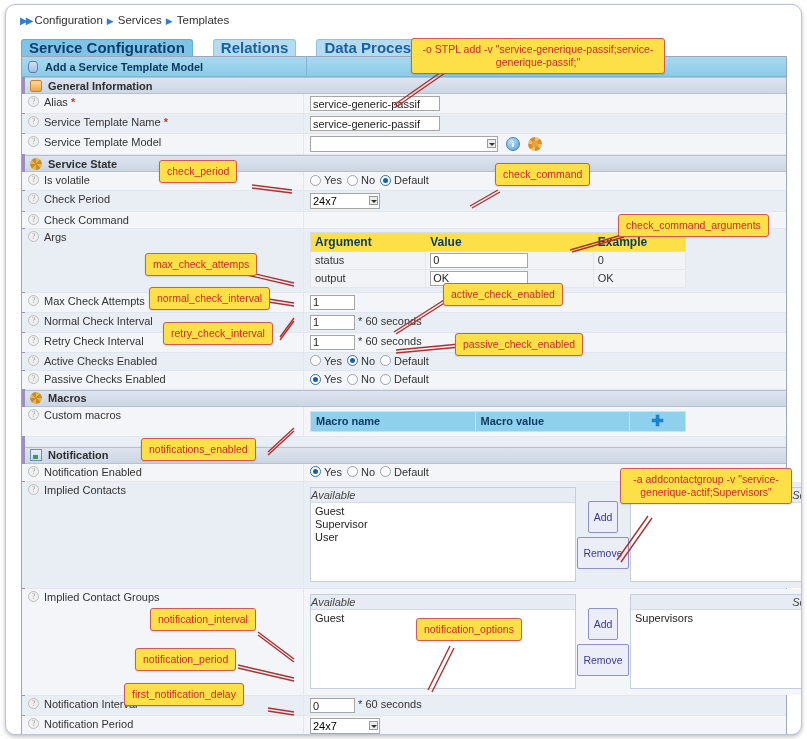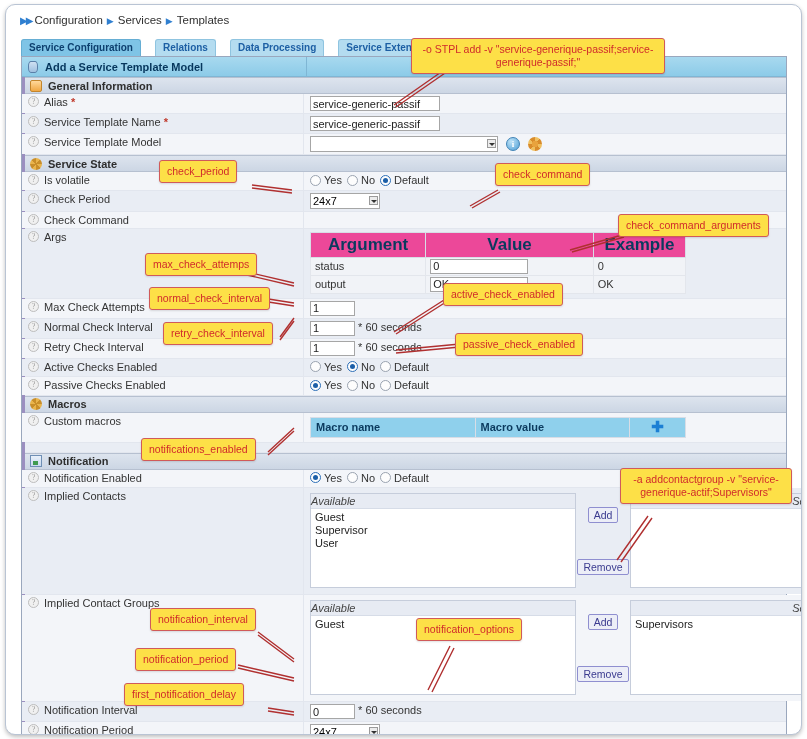--- a/index.html
+++ b/index.html
@@ -61,22 +61,22 @@
     height: 17px;
     margin: 6px 0 0 7px;
     white-space: nowrap;
     z-index: 3;
   }
   .tab {
     display: inline-block;
     height: 17px;
     line-height: 16px;
     padding: 0 7px;
-    margin-right: 14px;
-    font-size: 10px;
+    margin-right: 20px;
+    font-size: 15px;
     font-weight: bold;
     color: #1d5fa4;
     background: #b4dcf0;
     border: 1px solid #8fc4e0;
     border-bottom: none;
     border-radius: 3px 3px 0 0;
     vertical-align: bottom;
   }
   .tab.active {
     background: #7fc4e6;
@@ -238,27 +238,27 @@
   }
 
   
   table.args {
     border-collapse: collapse;
     width: 376px;
     margin: 1px 0 2px 0;
     font-size: 11px;
   }
   table.args th {
-    background: #ec4899;
+    background: #fde047;
     color: #0b3a5e;
     font-weight: bold;
-    text-align: center;
+    text-align: left;
     padding: 2px 4px;
     border: 1px solid #d8dde6;
-    font-size: 17px;
+    font-size: 12px;
   }
   table.args td {
     background: #f1f3f7;
     padding: 1px 4px;
     border: 1px solid #e3e6ec;
     height: 17px;
   }
   .c-arg { width: 110px; }
   .c-val { width: 160px; }
   .c-ex  { width: 88px; }
@@ -321,21 +321,21 @@
     width: 54px;
     display: flex;
     flex-direction: column;
     align-items: center;
     justify-content: space-between;
     height: 92px;
     padding: 14px 0 10px 0;
   }
   .btn-sm {
     font-size: 10.5px;
-    padding: 1px 5px;
+    padding: 9px 5px;
     border: 1px solid #8f8fd0;
     background: #eceef7;
     color: #3a3a8f;
     border-radius: 2px;
     line-height: 12px;
   }
   .dl-right { width: 212px; border: 1px solid #c6cddb; background:#fff; }
   .dl-right .dl-head { background:#e7ebf3; }
 
   

